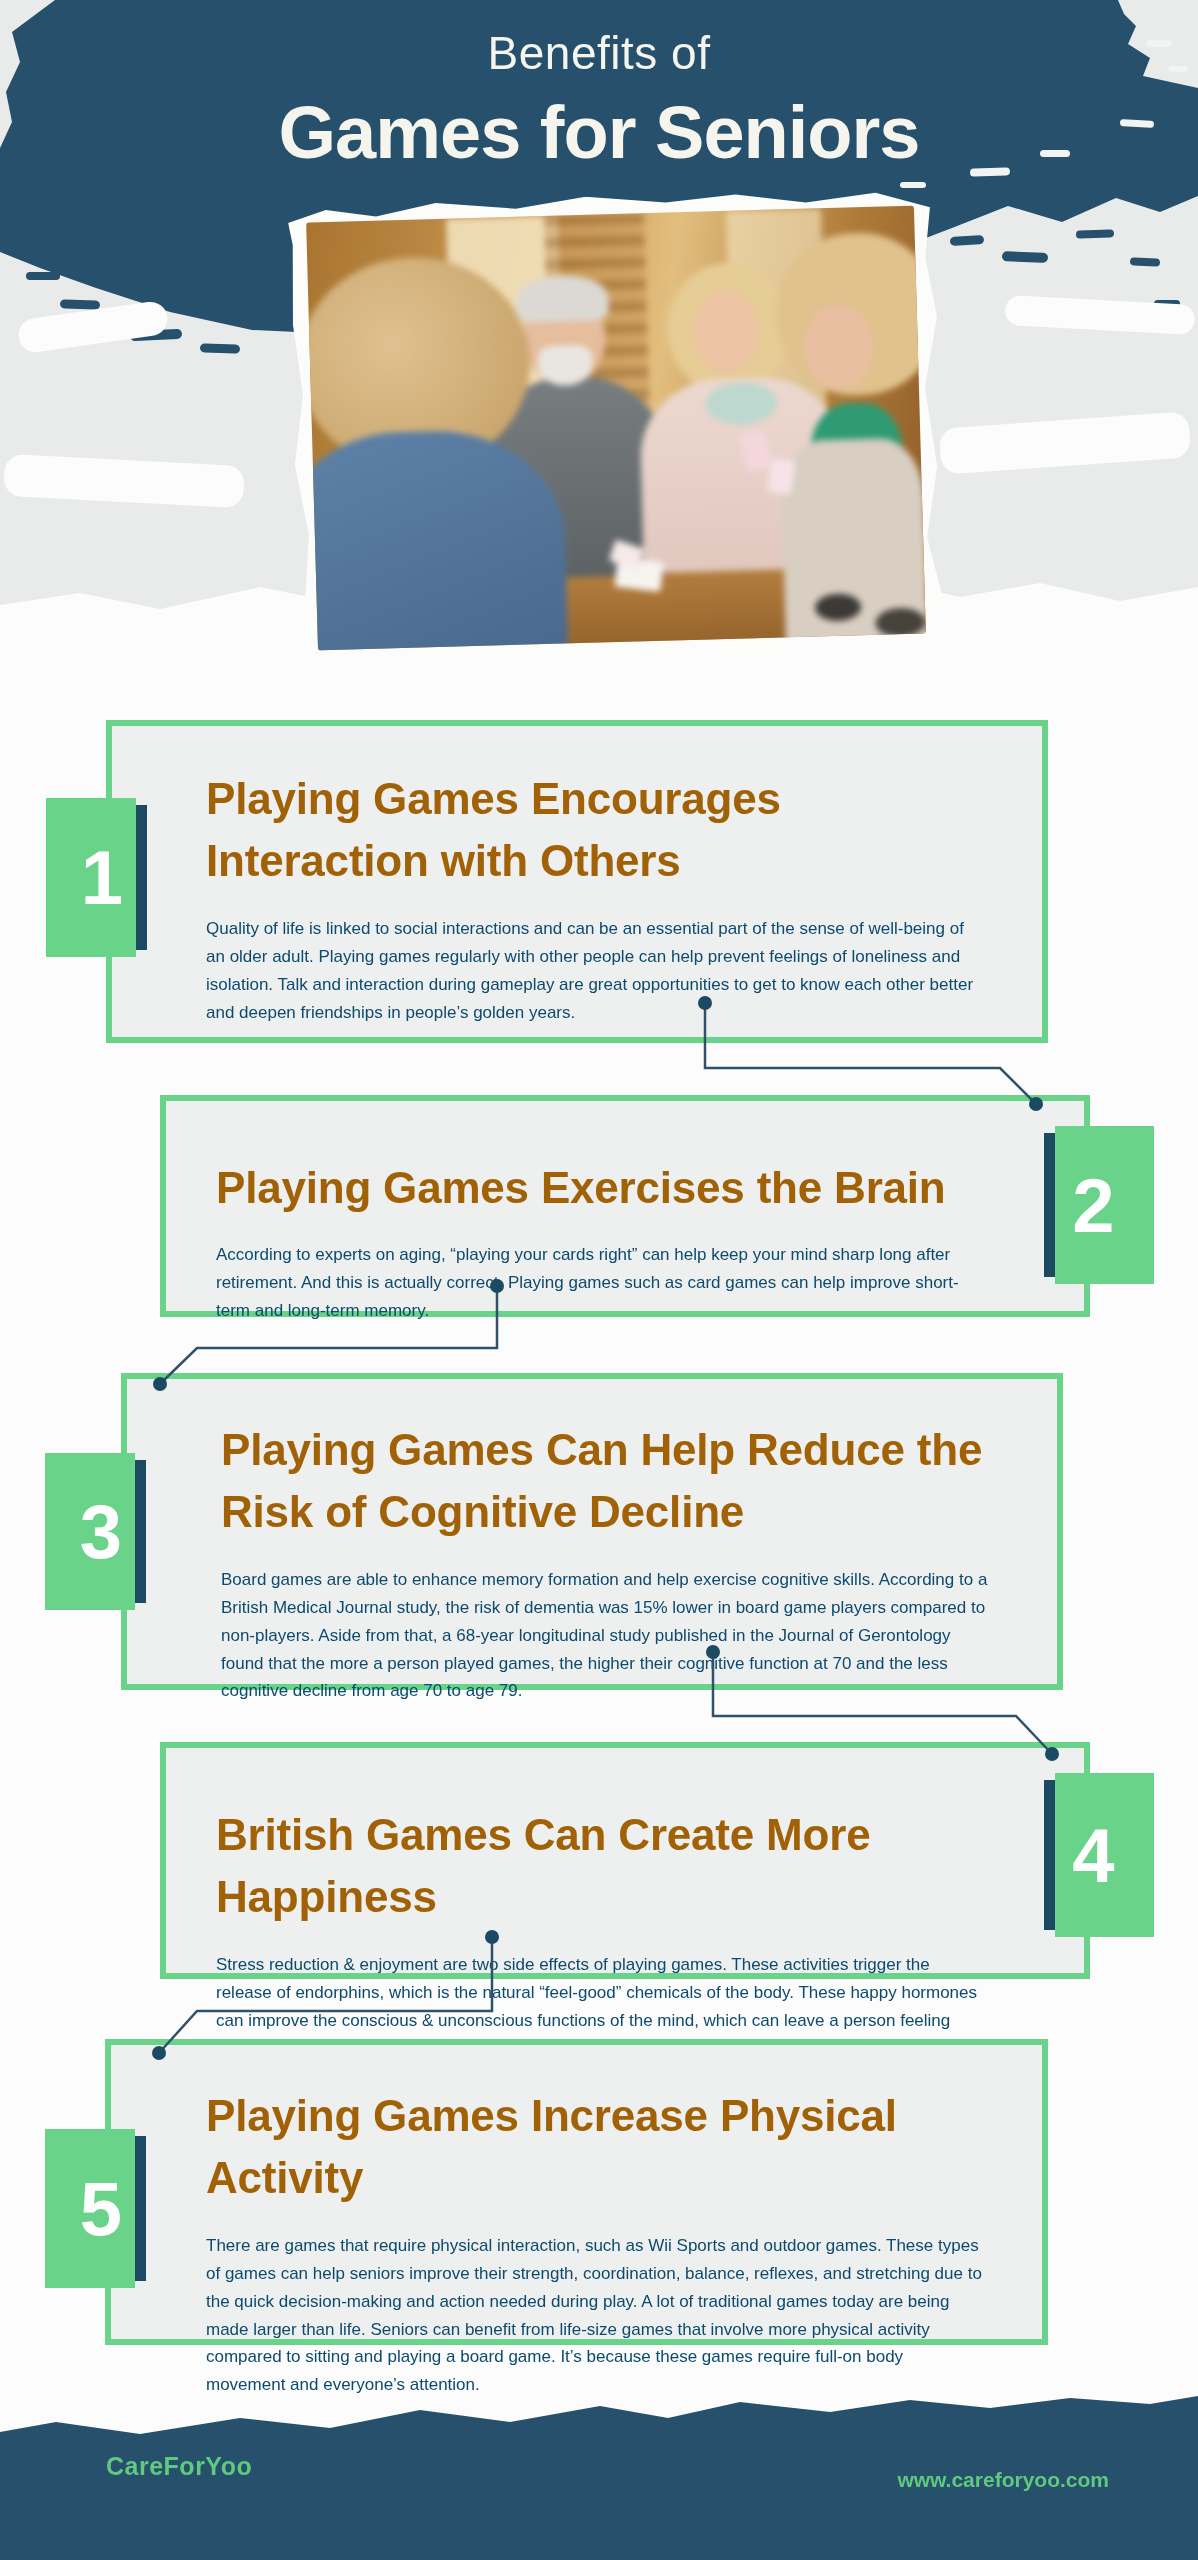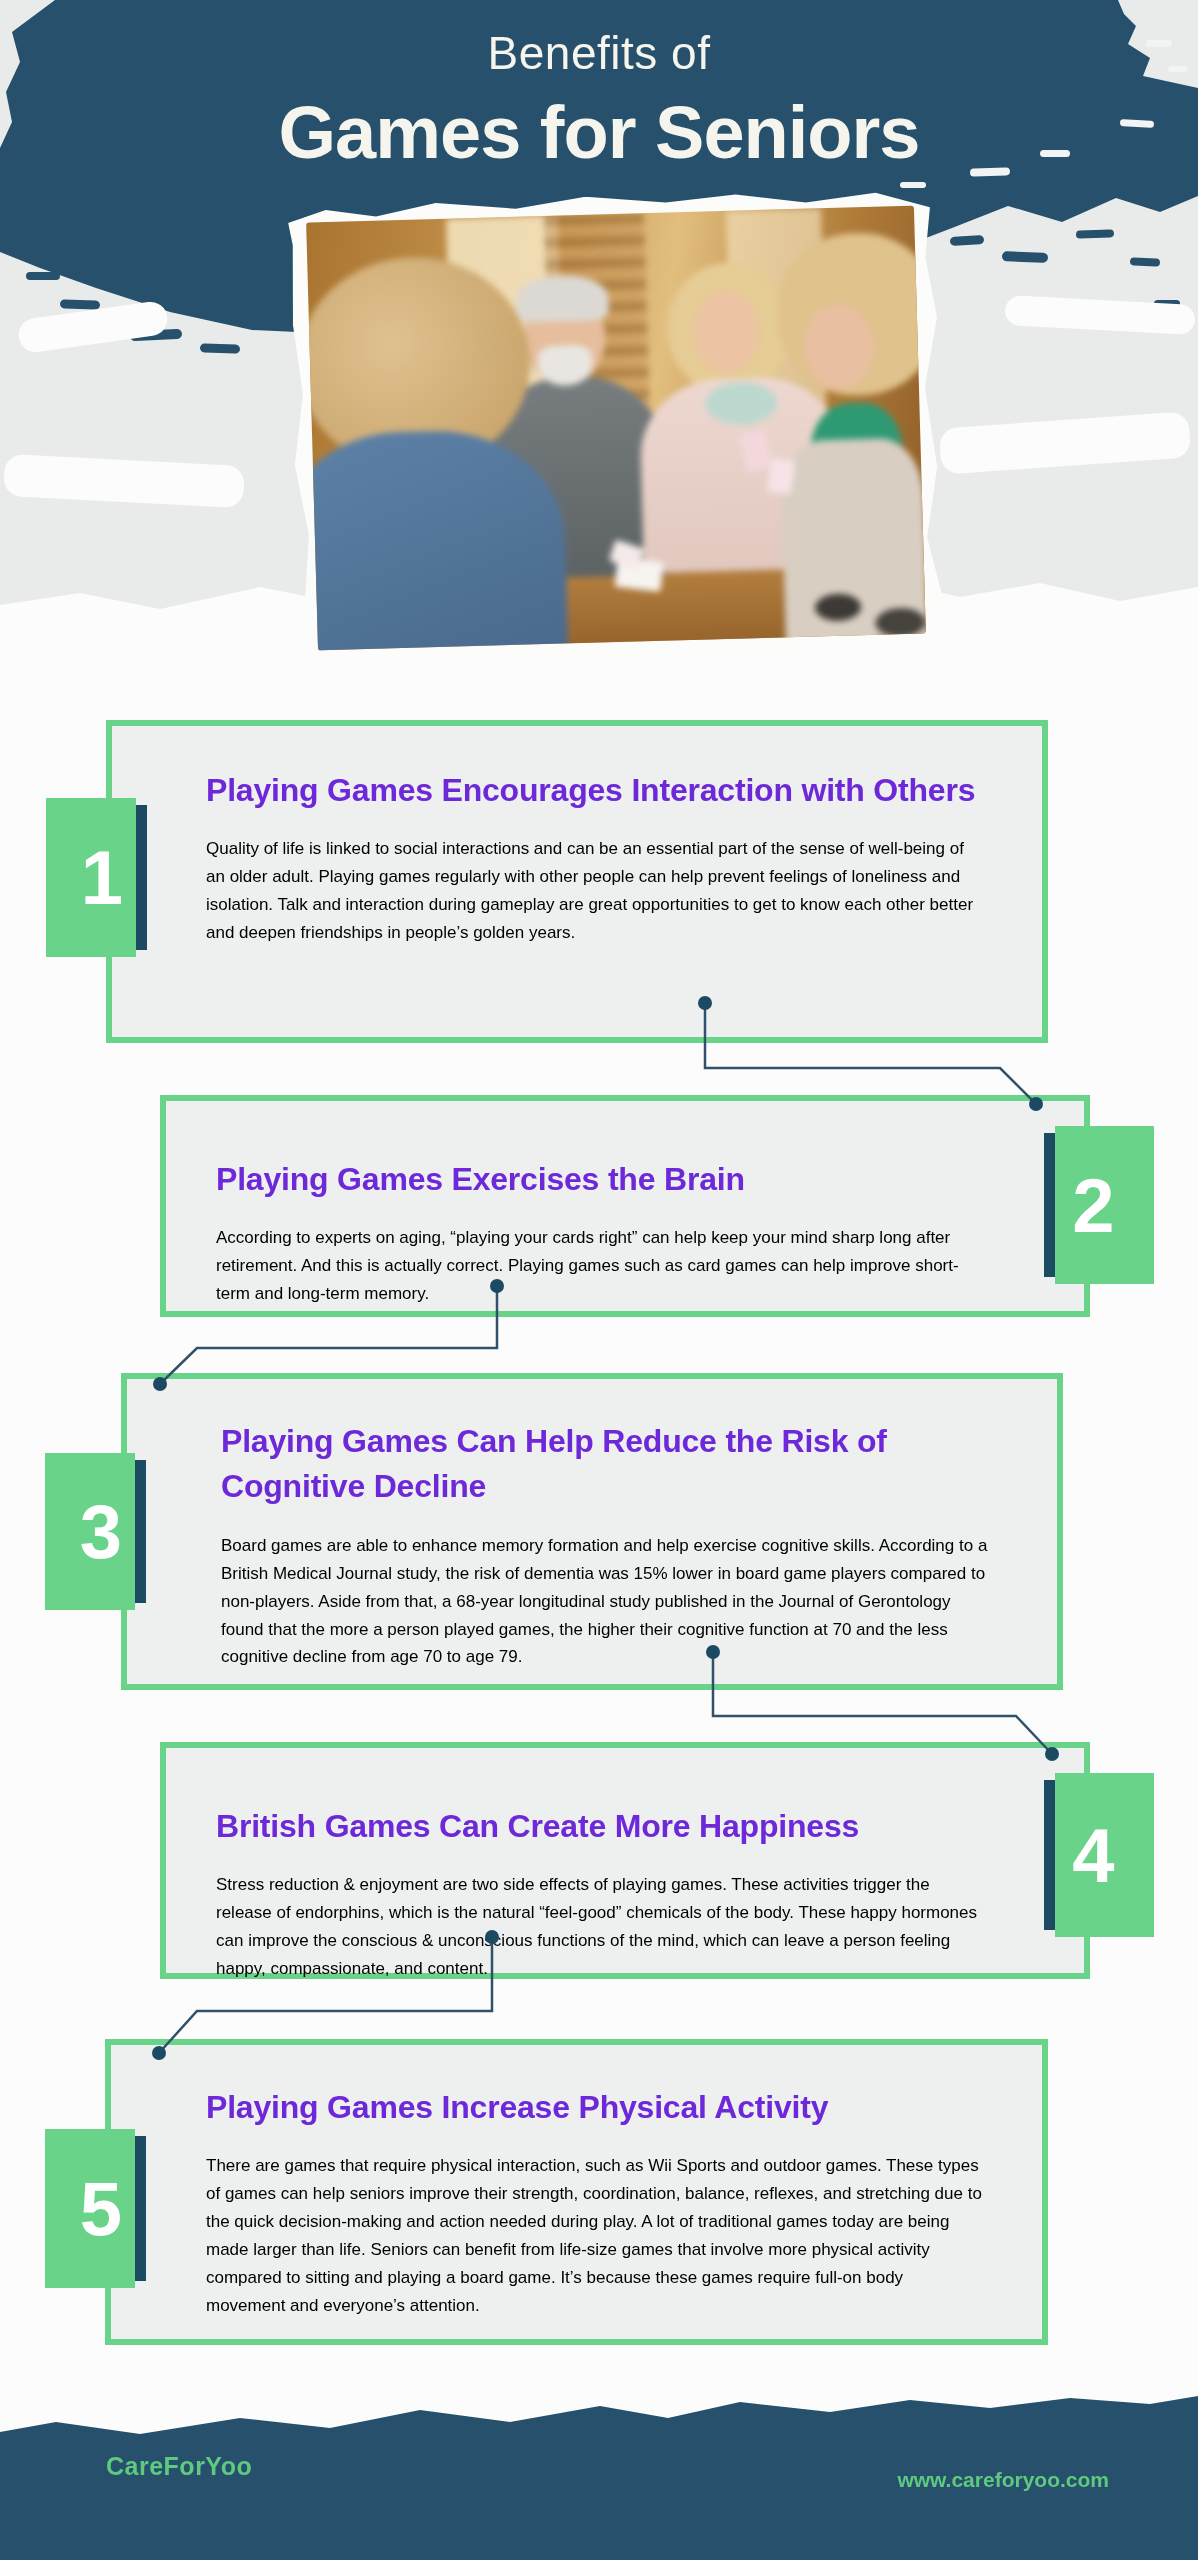--- a/index.html
+++ b/index.html
@@ -88,22 +88,22 @@
   .card-b{ left:430px; top:222px; width:26px; height:38px; background:#F3D7DD; transform:rotate(-12deg); border-radius:3px; }
   .card-c{ left:456px; top:250px; width:24px; height:34px; background:#F6E3E7; transform:rotate(10deg); border-radius:3px; }
   .card-d{ left:296px; top:330px; width:30px; height:22px; background:#F5EAEA; transform:rotate(20deg); border-radius:3px; }
   .mug-a{ left:498px; top:386px; width:46px; height:27px; background:#3D3A36; border-radius:50%; }
   .mug-b{ left:558px; top:402px; width:50px; height:29px; background:#46423C; border-radius:50%; }
 
   
   .card{
     position:absolute; background:#EEEFEF; border:6px solid #69D389; z-index:2;
   }
-  .card h2{ font-size:32px; line-height:1.42; font-weight:700; color:#6d28d9; letter-spacing:-.2px; }
-  .card p{ margin-top:22px; font-size:17px; line-height:1.64; color:#000000; }
+  .card h2{ font-size:44px; line-height:1.42; font-weight:700; color:#a16207; letter-spacing:-.2px; }
+  .card p{ margin-top:22px; font-size:17px; line-height:1.64; color:#0c4a6e; }
   .card-1{ left:106px; top:720px;  width:942px; height:323px; padding:42px 60px 0 94px; }
   .card-1 p{ max-width:805px; }
   .card-2{ left:160px; top:1095px; width:930px; height:222px; padding:56px 100px 0 50px; }
   .card-2 p{ max-width:760px; }
   .card-3{ left:121px; top:1373px; width:942px; height:317px; padding:40px 60px 0 94px; }
   .card-3 p{ max-width:792px; }
   .card-4{ left:160px; top:1742px; width:930px; height:237px; padding:56px 100px 0 50px; }
   .card-4 p{ max-width:800px; }
   .card-5{ left:105px; top:2039px; width:943px; height:306px; padding:40px 60px 0 95px; }
   .card-5 p{ max-width:795px; }

